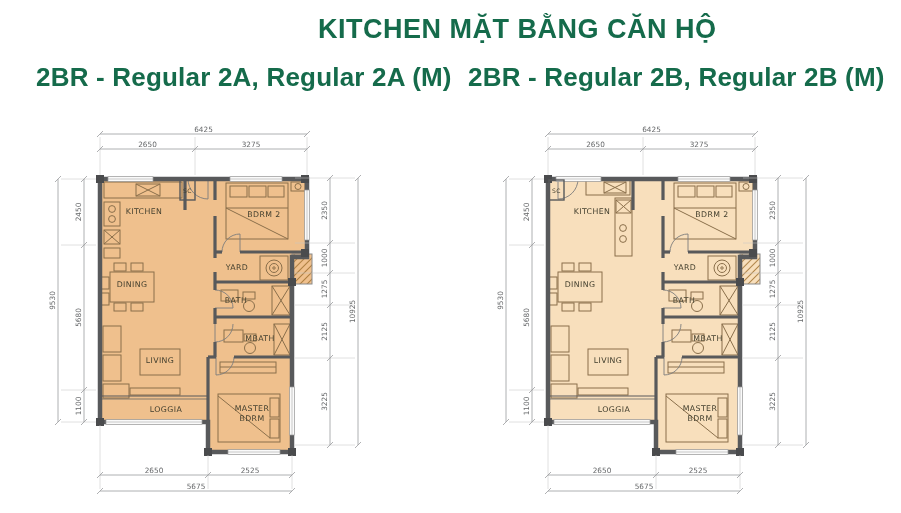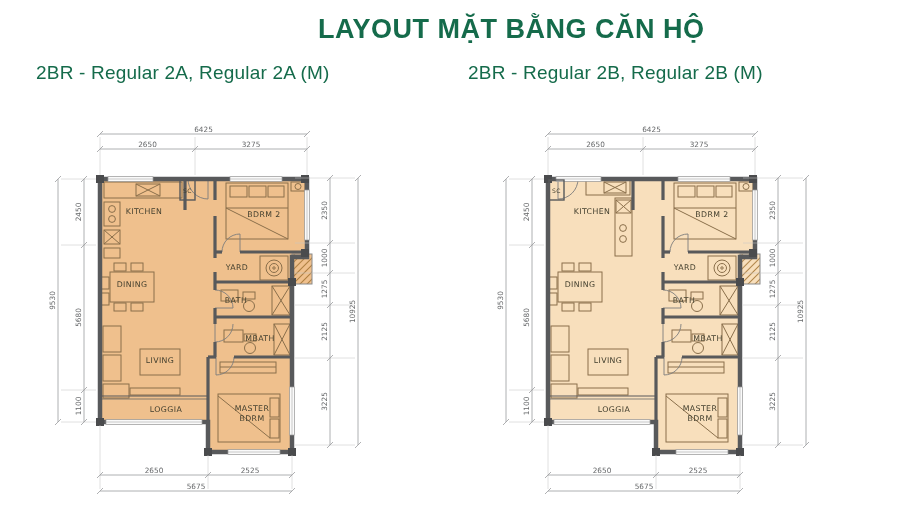--- a/index.html
+++ b/index.html
@@ -1,31 +1,31 @@
 <!DOCTYPE html>
 <html><head>
 <meta charset="utf-8">
 <style>
   html,body{margin:0;padding:0;background:#ffffff;}
   .stage{position:relative;width:901px;height:513px;background:#fff;overflow:hidden;
          font-family:"Liberation Sans", sans-serif;}
   .title{position:absolute;left:318px;top:14px;font-size:27px;font-weight:bold;letter-spacing:.5px;}
-  .subtitle{position:absolute;font-size:19px;font-weight:normal;letter-spacing:.2px;}
+  .subtitle{position:absolute;font-size:26px;font-weight:bold;letter-spacing:.2px;}
   .sub-a{left:36px;top:62px;}
   .sub-b{left:468px;top:62px;}
   .plan{position:absolute;width:335px;height:390px;}
   .plan-a{left:40px;top:112px;}
   .plan-b{left:488px;top:112px;}
   svg text{font-family:"DejaVu Sans", sans-serif;}
 </style>
 </head>
 <body>
 
 <div class="stage">
-  <div class="title" style="color: rgb(21, 107, 75);">LAYOUT MẶT BẰNG CĂN HỘ</div>
+  <div class="title" style="color: rgb(21, 107, 75);">KITCHEN MẶT BẰNG CĂN HỘ</div>
   <div class="subtitle sub-a" style="color: rgb(21, 107, 75);">2BR - Regular 2A, Regular 2A (M)</div>
   <div class="subtitle sub-b" style="color: rgb(21, 107, 75); text-align: right;">2BR - Regular 2B, Regular 2B (M)</div>
   <div class="plan plan-a" id="plan-0"><svg viewBox="0 0 335 390" width="335" height="390">
         <defs>
           <pattern id="hatch-regular-2a" width="5" height="5" patternUnits="userSpaceOnUse" patternTransform="rotate(45)">
             <rect x="0" y="0" width="5" height="5" fill="#EFC08D"></rect>
             <line x1="0" y1="0" x2="0" y2="5" stroke="#A0702F" stroke-width="1.6"></line>
           </pattern>
         </defs>
         <polygon points="60,67 267,67 267,145 252,145 252,340 168,340 168,310 60,310" fill="#EFC08D" stroke="none"></polygon>

